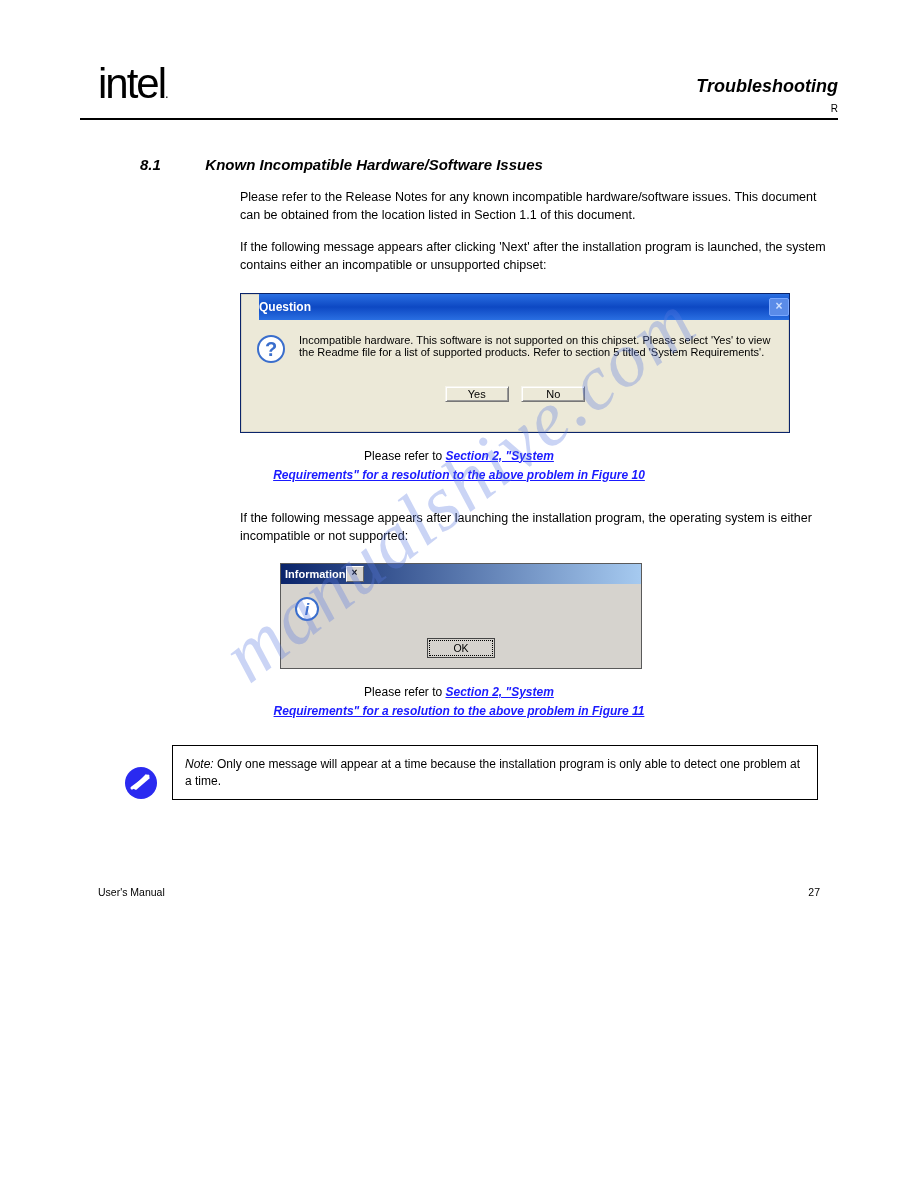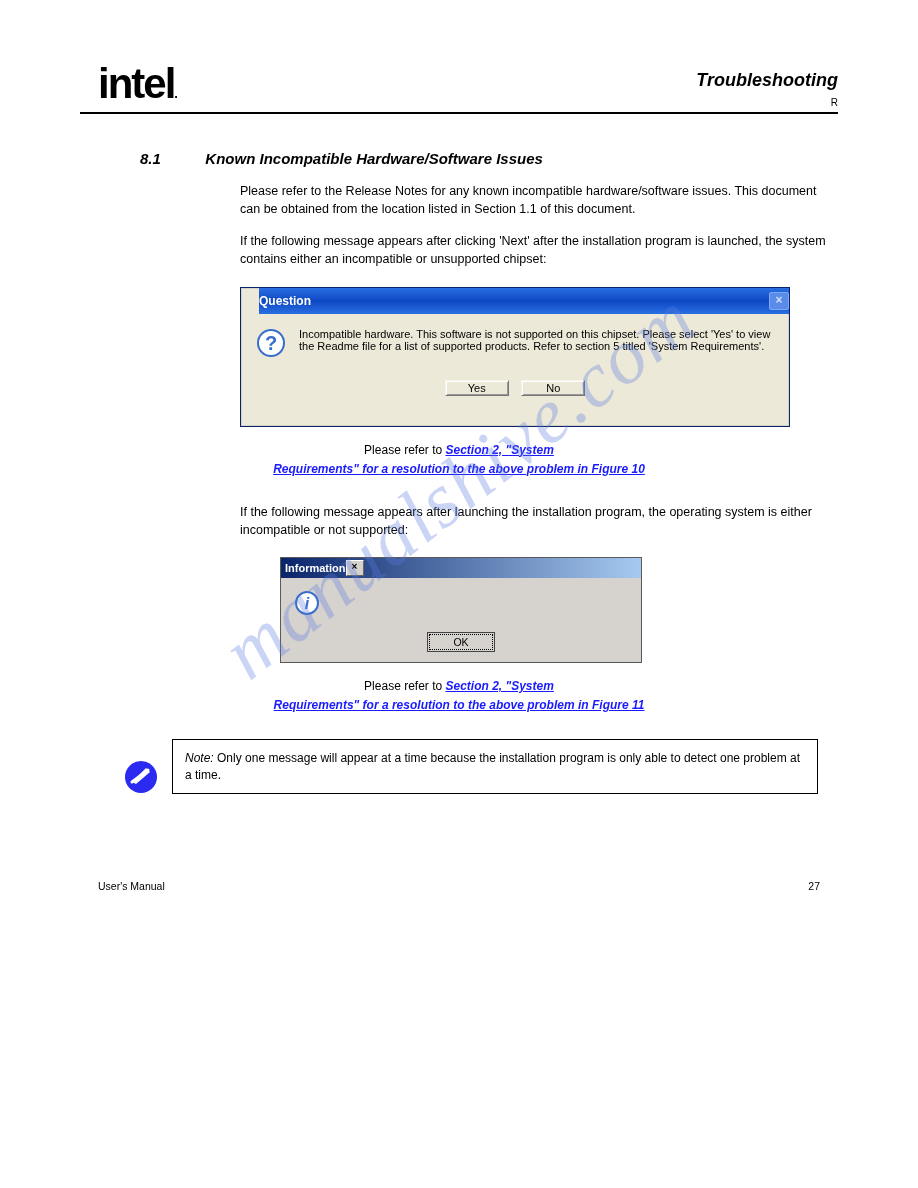--- a/index.html
+++ b/index.html
@@ -9,24 +9,24 @@
     font-family: Arial, Helvetica, sans-serif;
     width: 918px;
   }
   .page {
     padding: 60px 80px 40px 80px;
     position: relative;
   }
   .logo {
     font-family: Arial, sans-serif;
     font-size: 42px;
-    font-weight: 700;
+    font-weight: 400;
     letter-spacing: -2px;
     padding-left: 18px;
-    margin-bottom: 8px;
+    margin-bottom: 14px;
   }
   .logo .e {
     position: relative;
   }
   .header-right {
     text-align: right;
     font-style: italic;
     font-weight: bold;
     font-size: 18px;
     margin-top: -46px;

